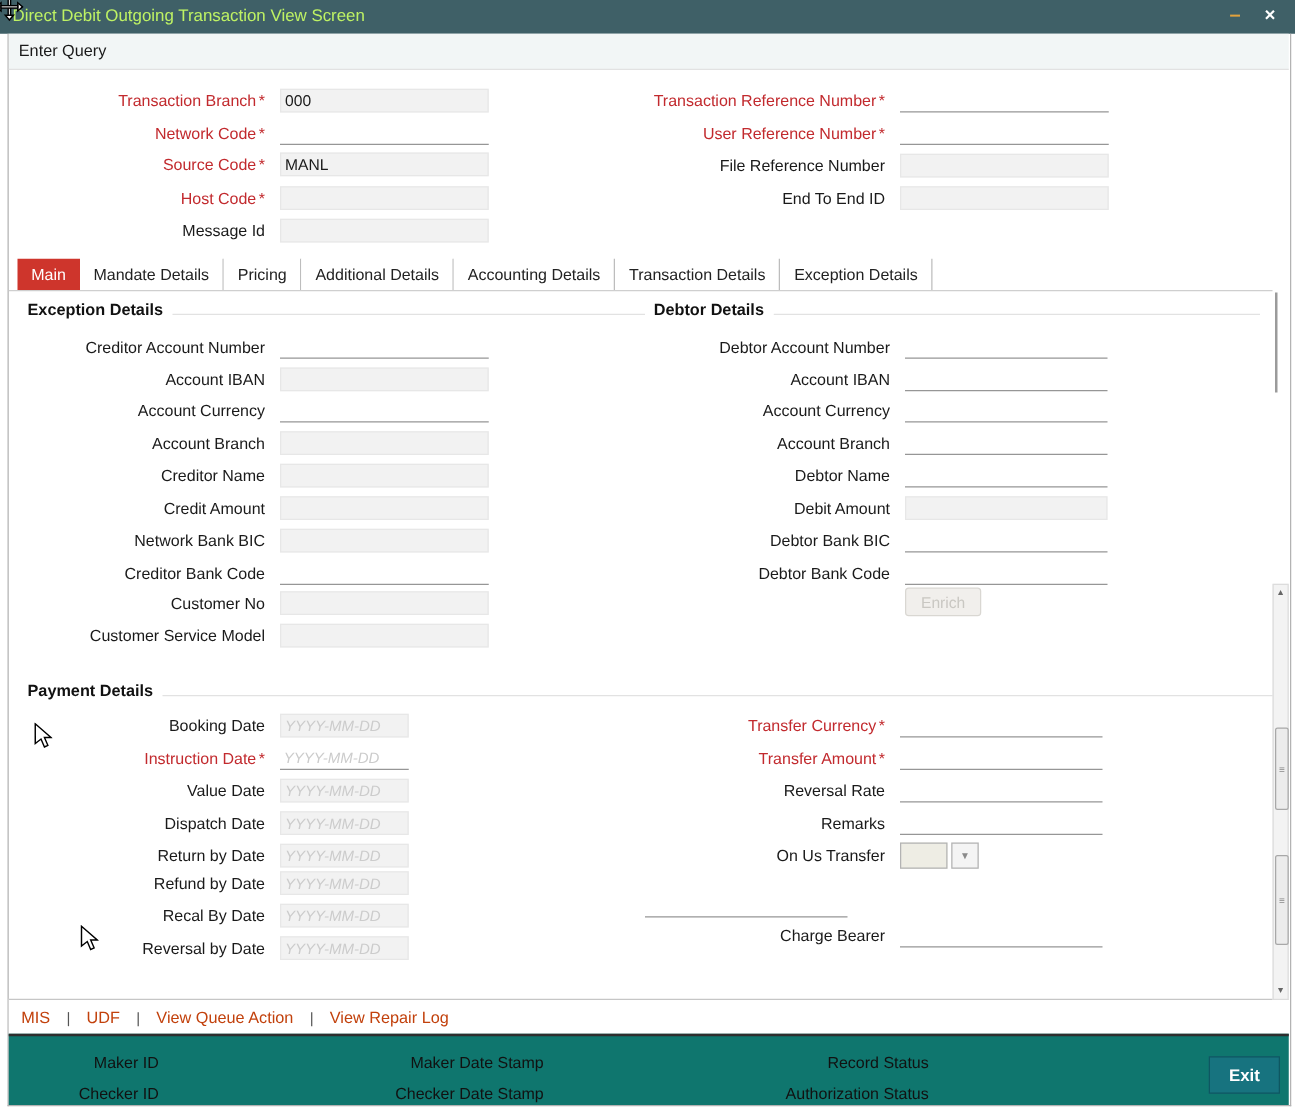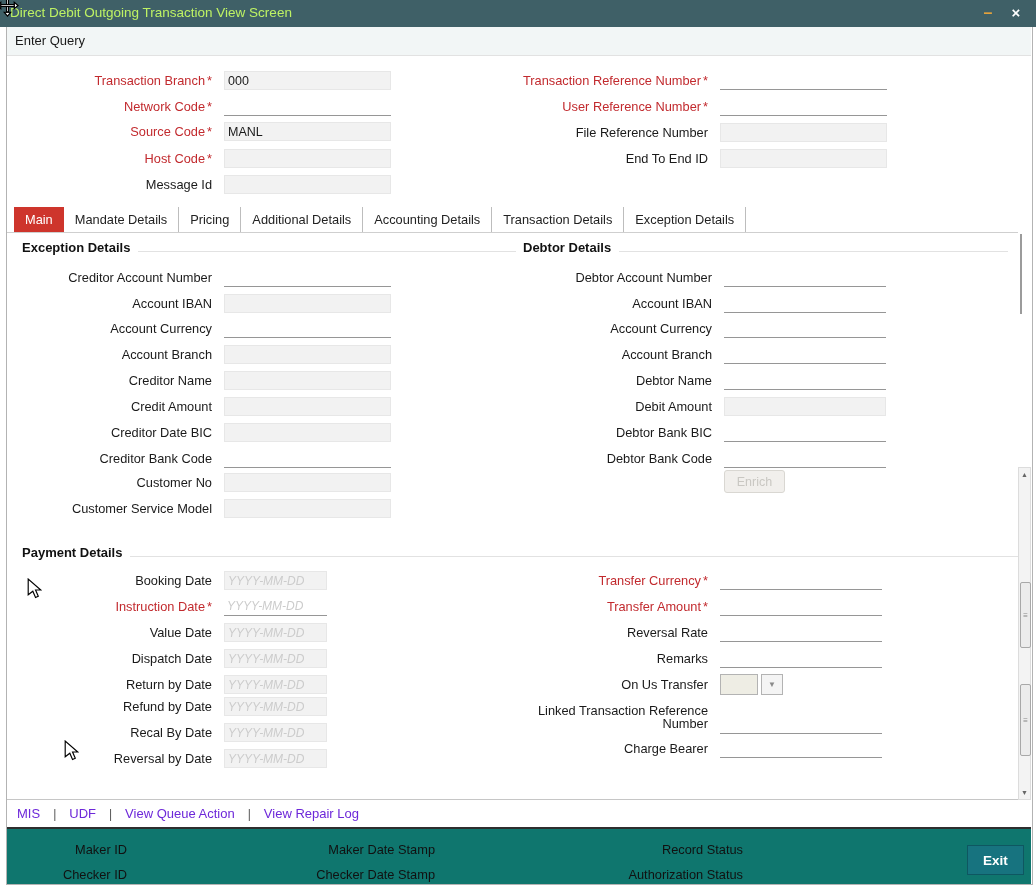--- a/index.html
+++ b/index.html
@@ -45,21 +45,21 @@
   .enrich{position:absolute;left:724px;top:470px;width:61px;height:23px;background:#f1efec;
           border:1px solid #d9d7d2;border-radius:3px;color:#c9c7c2;font-size:12.5px;
           font-family:"Liberation Sans",sans-serif;}
   
   .onus-box{margin-left:12px;width:38px;height:21px;background:#eeede4;border:1px solid #b3b3b3;box-sizing:border-box;}
   .onus-btn{margin-left:3px;width:22px;height:21px;background:#f4f4f4;border:1px solid #b3b3b3;
             box-sizing:border-box;font-size:8px;color:#8a8a8a;text-align:center;line-height:19px;cursor:pointer;}
   
   .linksrow{position:absolute;left:7px;top:799px;width:1024px;height:28px;background:#fff;
             border-top:1px solid #c6c6c6;display:flex;align-items:center;padding-left:10px;box-sizing:border-box;}
-  .linksrow .lnk{font-size:13px;color:#6d28d9;cursor:pointer;}
+  .linksrow .lnk{font-size:13px;color:#c2410c;cursor:pointer;}
   .linksrow .sep{color:#555;margin:0 13px;font-size:12px;}
   
   .footer{position:absolute;left:7px;top:827px;width:1024px;height:57px;background:#0f766e;
           border-top:2px solid #2e2e2e;box-sizing:border-box;}
   .flabel{position:absolute;font-size:12.8px;color:#111;text-align:right;}
   .exit-btn{position:absolute;left:960px;top:16px;width:57px;height:30px;background:#17737f;
             border:1px solid #0e5761;color:#fff;font-weight:bold;font-size:13.5px;
             font-family:"Liberation Sans",sans-serif;cursor:pointer;}
   
   .mini-scroll{position:absolute;left:1020px;top:234px;width:2px;height:80px;background:#9b9b9b;}
@@ -188,21 +188,21 @@
   </div>
   <div class="frow" style="left:8px;top:370px">
     <div class="lbl"><span>Creditor Name</span></div>
     <input class="fld ro" value="" style="">
   </div>
   <div class="frow" style="left:8px;top:396px">
     <div class="lbl"><span>Credit Amount</span></div>
     <input class="fld ro" value="" style="">
   </div>
   <div class="frow" style="left:8px;top:422px">
-    <div class="lbl"><span>Creditor Date BIC</span></div>
+    <div class="lbl"><span>Network Bank BIC</span></div>
     <input class="fld ro" value="" style="">
   </div>
   <div class="frow" style="left:8px;top:448px">
     <div class="lbl"><span>Creditor Bank Code</span></div>
     <input class="fld edit" value="" style="">
   </div>
   <div class="frow" style="left:8px;top:472px">
     <div class="lbl"><span>Customer No</span></div>
     <input class="fld ro" value="" style="">
   </div>
@@ -298,21 +298,20 @@
   <div class="frow" style="left:504px;top:648px">
     <div class="lbl"><span>Remarks</span></div>
     <input class="fld edit w162" value="" style="">
   </div>
   <div class="frow" style="left:504px;top:674px">
     <div class="lbl"><span>On Us Transfer</span></div>
     <div class="onus-box"></div>
     <div class="onus-btn">▼</div>
   </div>
   <div class="frow" style="left:504px;top:700px;height:34px">
-    <div class="lbl"><span>Linked Transaction Reference Number</span></div>
     <input class="fld edit w162" style="align-self: flex-end;" value="">
   </div>
   <div class="frow" style="left:504px;top:738px">
     <div class="lbl"><span>Charge Bearer</span></div>
     <input class="fld edit w162" value="" style="">
   </div>
 
   <svg class="cursor" style="left:27px;top:578px" width="15" height="21" viewBox="0 0 14 20">
     <path d="M1,1 L1,16 L5.4,12.6 L8,18.6 L10.6,17.4 L8,11.4 L13,11.4 Z" fill="#ffffff" stroke="#000000" stroke-width="1.1"></path>
   </svg>

